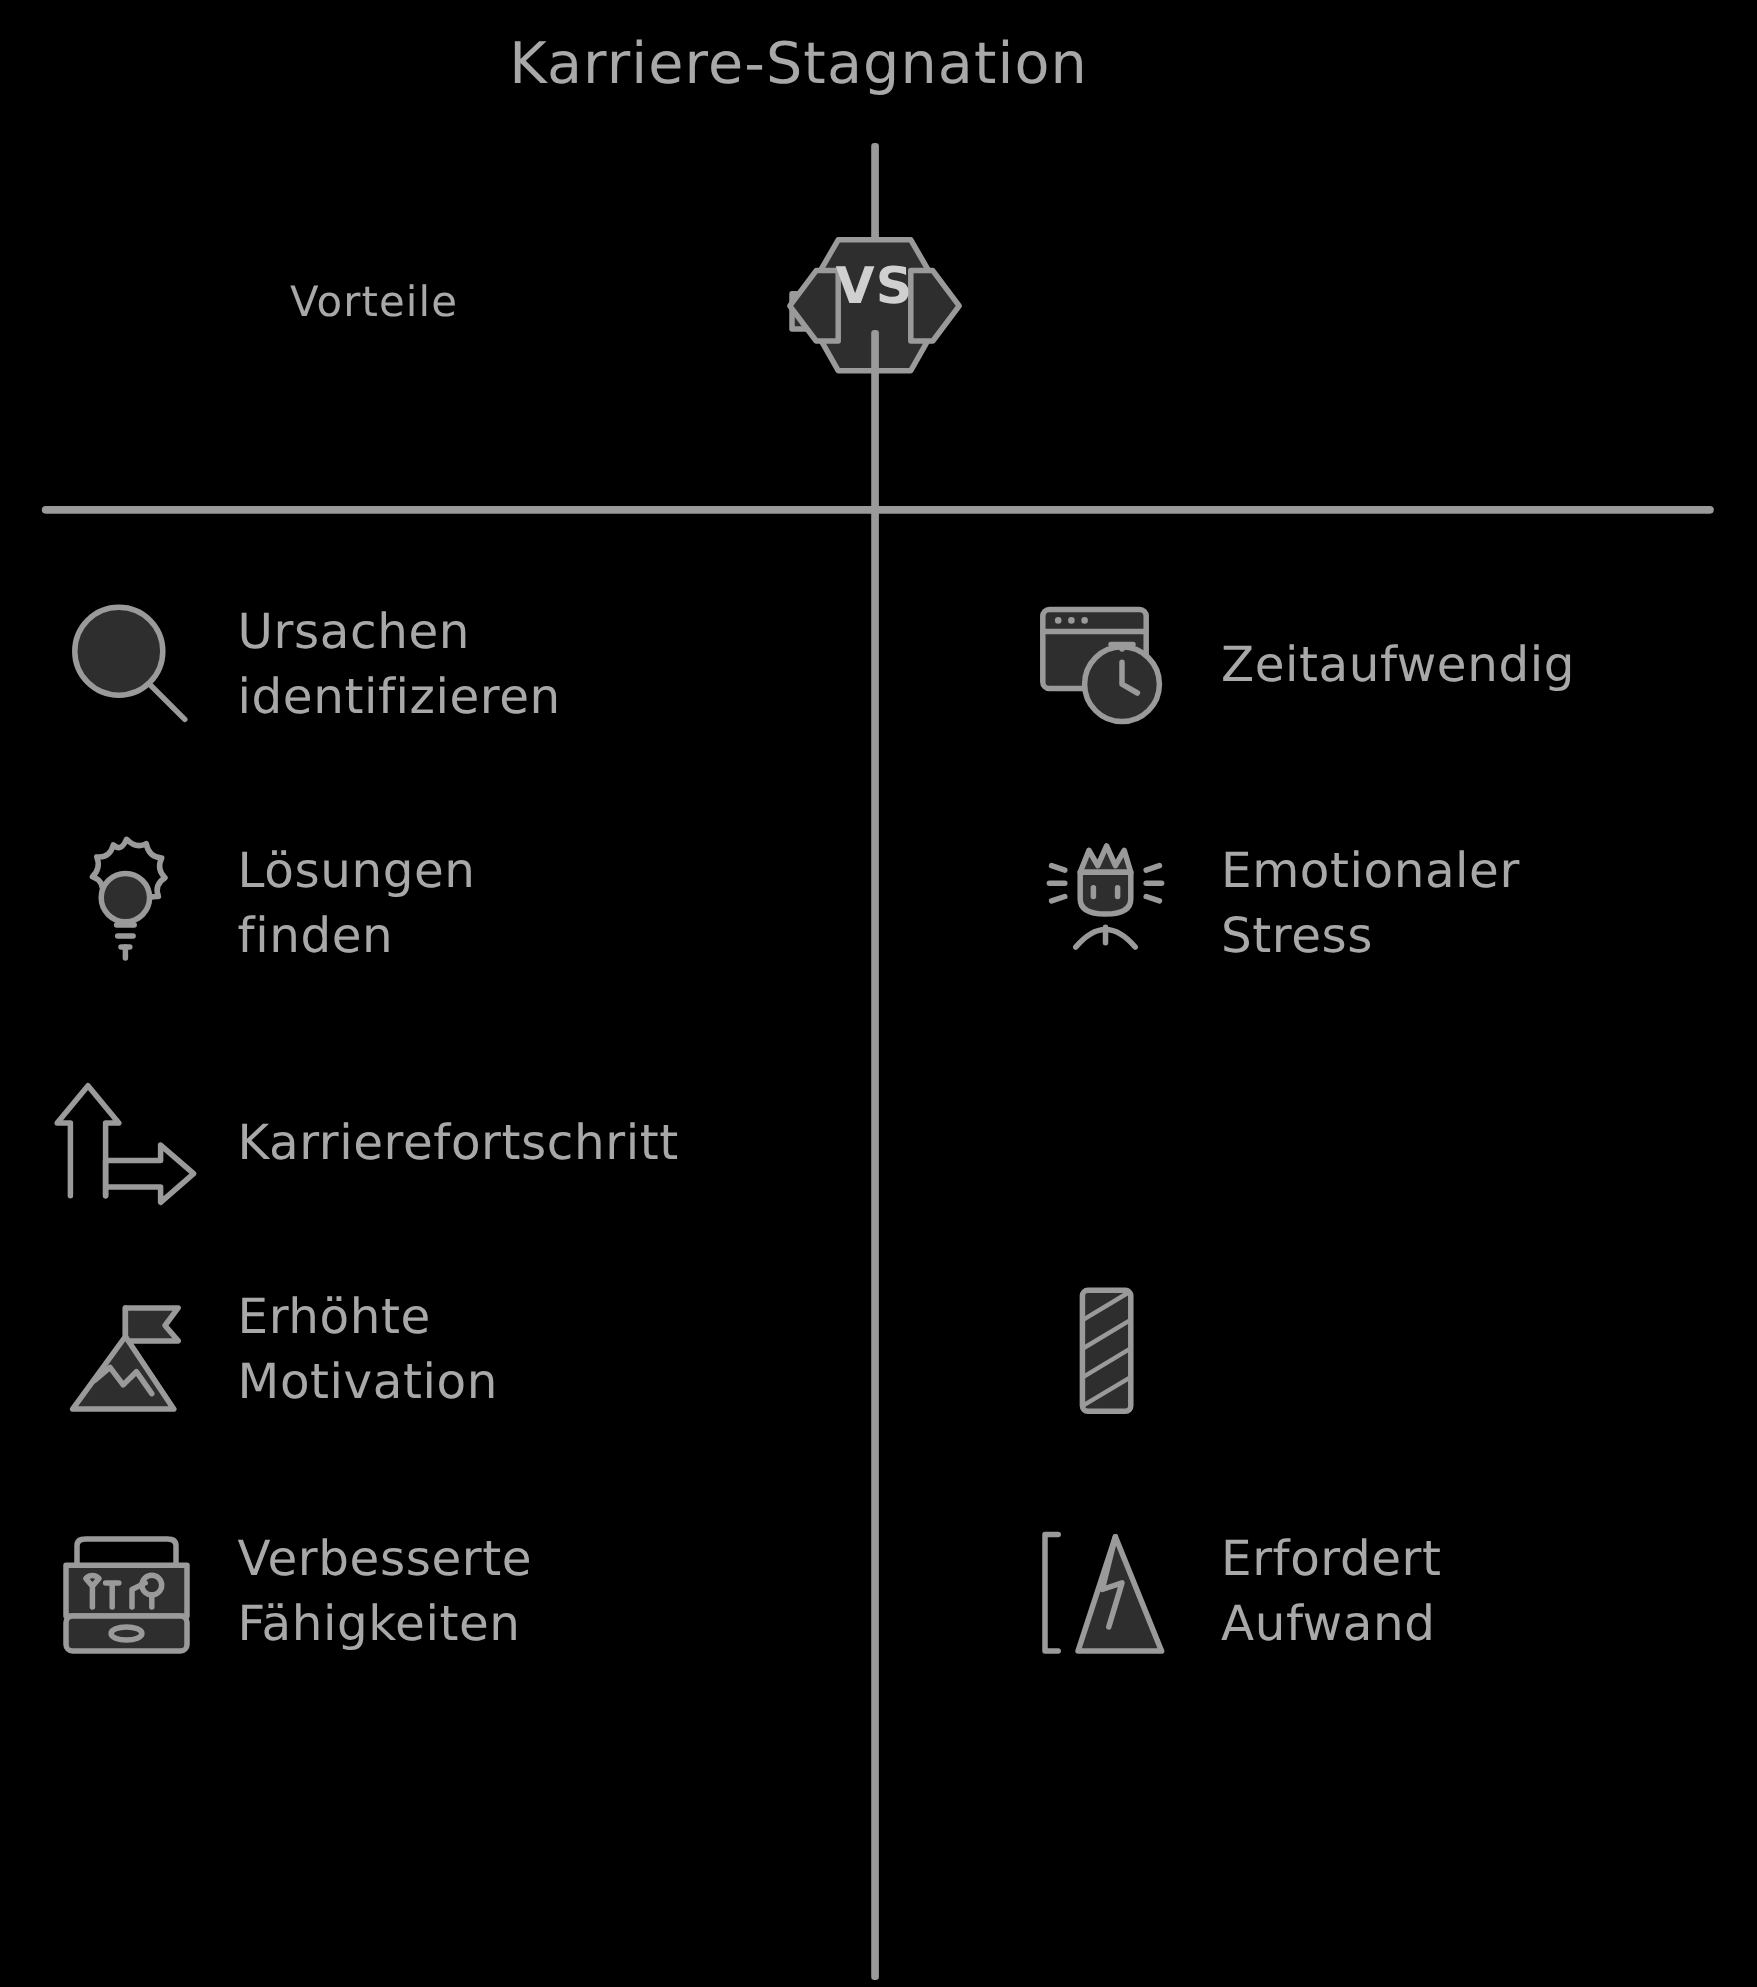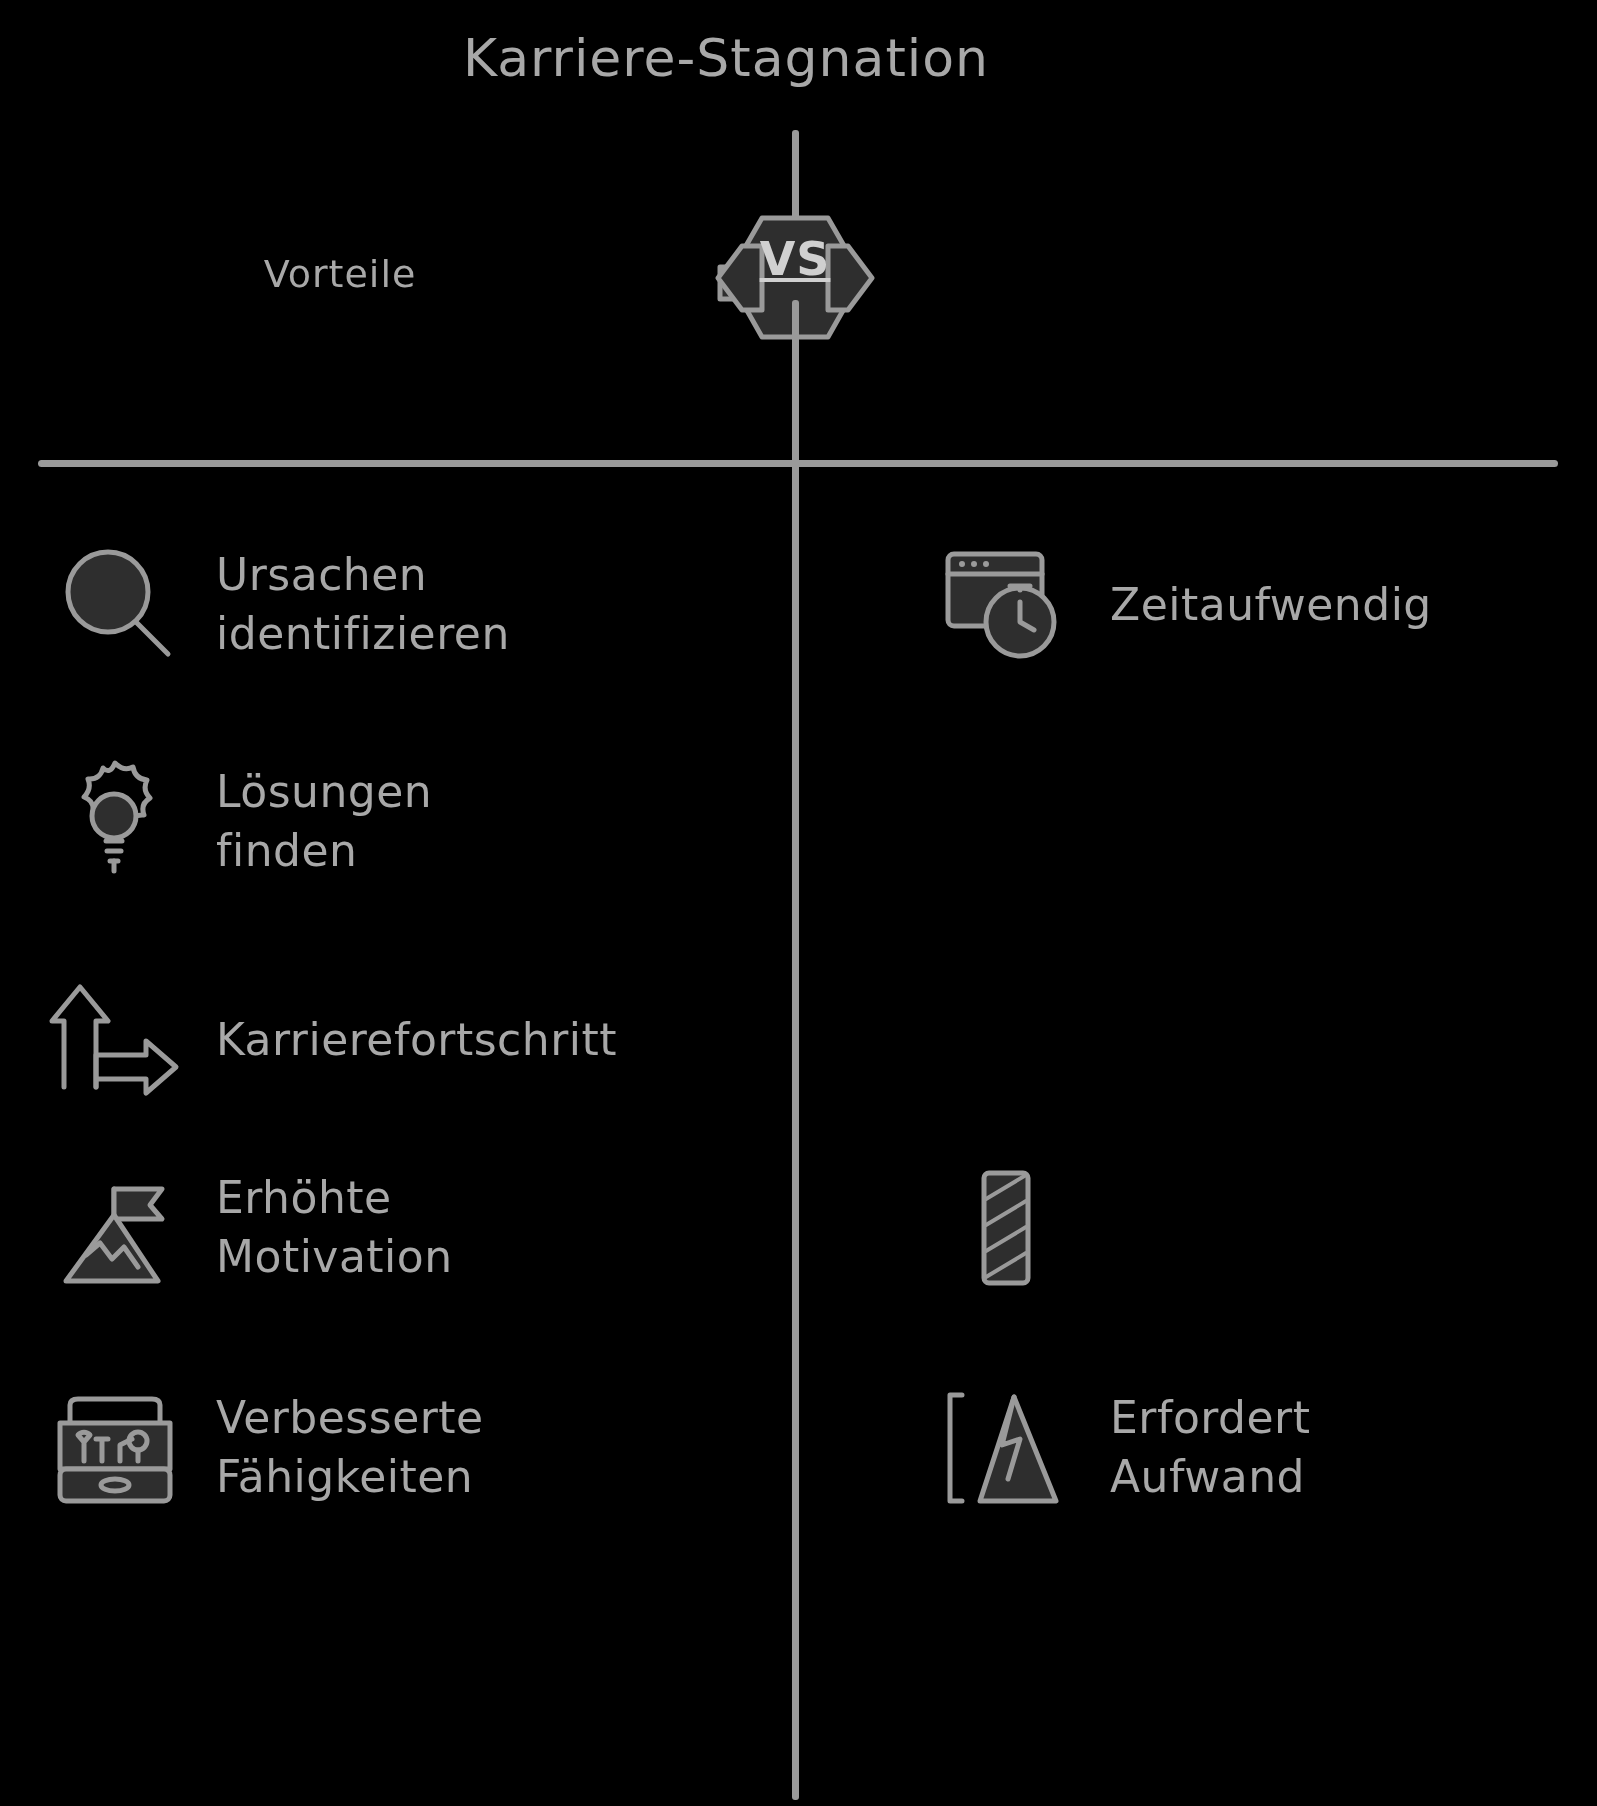--- a/index.html
+++ b/index.html
@@ -94,21 +94,20 @@
   .vs-text {
     position: absolute;
     left: 700px;
     top: 232px;
     width: 190px;
     text-align: center;
     font-size: 46px;
     font-weight: bold;
     color: #d0d0d0;
     letter-spacing: 1px;
-    text-decoration: underline;
   }
 
   
   .row {
     position: absolute;
     display: flex;
     align-items: center;
     height: 160px;
   }
   .row.left  { left: 40px;  width: 720px; }
@@ -245,20 +244,40 @@
         <path class="st" d="M52 78 L52 56 M46 56 L58 56"></path>
         <circle class="st" cx="88" cy="58" r="9"></circle>
         <path class="st" d="M88 67 L88 78"></path>
         <path class="st" d="M70 78 L70 62 L82 56"></path>
       </svg>
     </div>
     <div class="label" style="white-space:pre-line">Verbesserte
 Fähigkeiten</div>
   </div>
 
+  <div class="row right r1">
+    <div class="icon-wrap">
+      <svg width="130" height="130" viewBox="0 0 130 130">
+        <path class="stf" d="M42 36 L50 16 L58 30 L66 12 L74 30 L82 16 L88 36 Z"></path>
+        <path class="stf" d="M42 36 L88 36 L88 60 Q88 74 65 74 Q42 74 42 60 Z"></path>
+        <line class="st" x1="54" y1="50" x2="54" y2="58"></line>
+        <line class="st" x1="76" y1="50" x2="76" y2="58"></line>
+        <path class="st" d="M38 104 Q65 72 92 104"></path>
+        <line class="st" x1="65" y1="86" x2="65" y2="100"></line>
+        <line class="st" x1="16" y1="30" x2="28" y2="34"></line>
+        <line class="st" x1="14" y1="46" x2="28" y2="46"></line>
+        <line class="st" x1="16" y1="62" x2="28" y2="58"></line>
+        <line class="st" x1="114" y1="30" x2="102" y2="34"></line>
+        <line class="st" x1="116" y1="46" x2="102" y2="46"></line>
+        <line class="st" x1="114" y1="62" x2="102" y2="58"></line>
+      </svg>
+    </div>
+    <div class="label" style="white-space:pre-line">Emotionaler
+Stress</div>
+  </div>
 
 
   <div class="row right r3">
     <div class="icon-wrap">
       <svg width="130" height="130" viewBox="0 0 130 130">
         <rect class="stf" x="44" y="10" width="44" height="110" rx="5"></rect>
         <line class="stthin" x1="46" y1="36" x2="86" y2="12"></line>
         <line class="stthin" x1="46" y1="62" x2="86" y2="38"></line>
         <line class="stthin" x1="46" y1="88" x2="86" y2="64"></line>
         <line class="stthin" x1="46" y1="114" x2="86" y2="90"></line>

